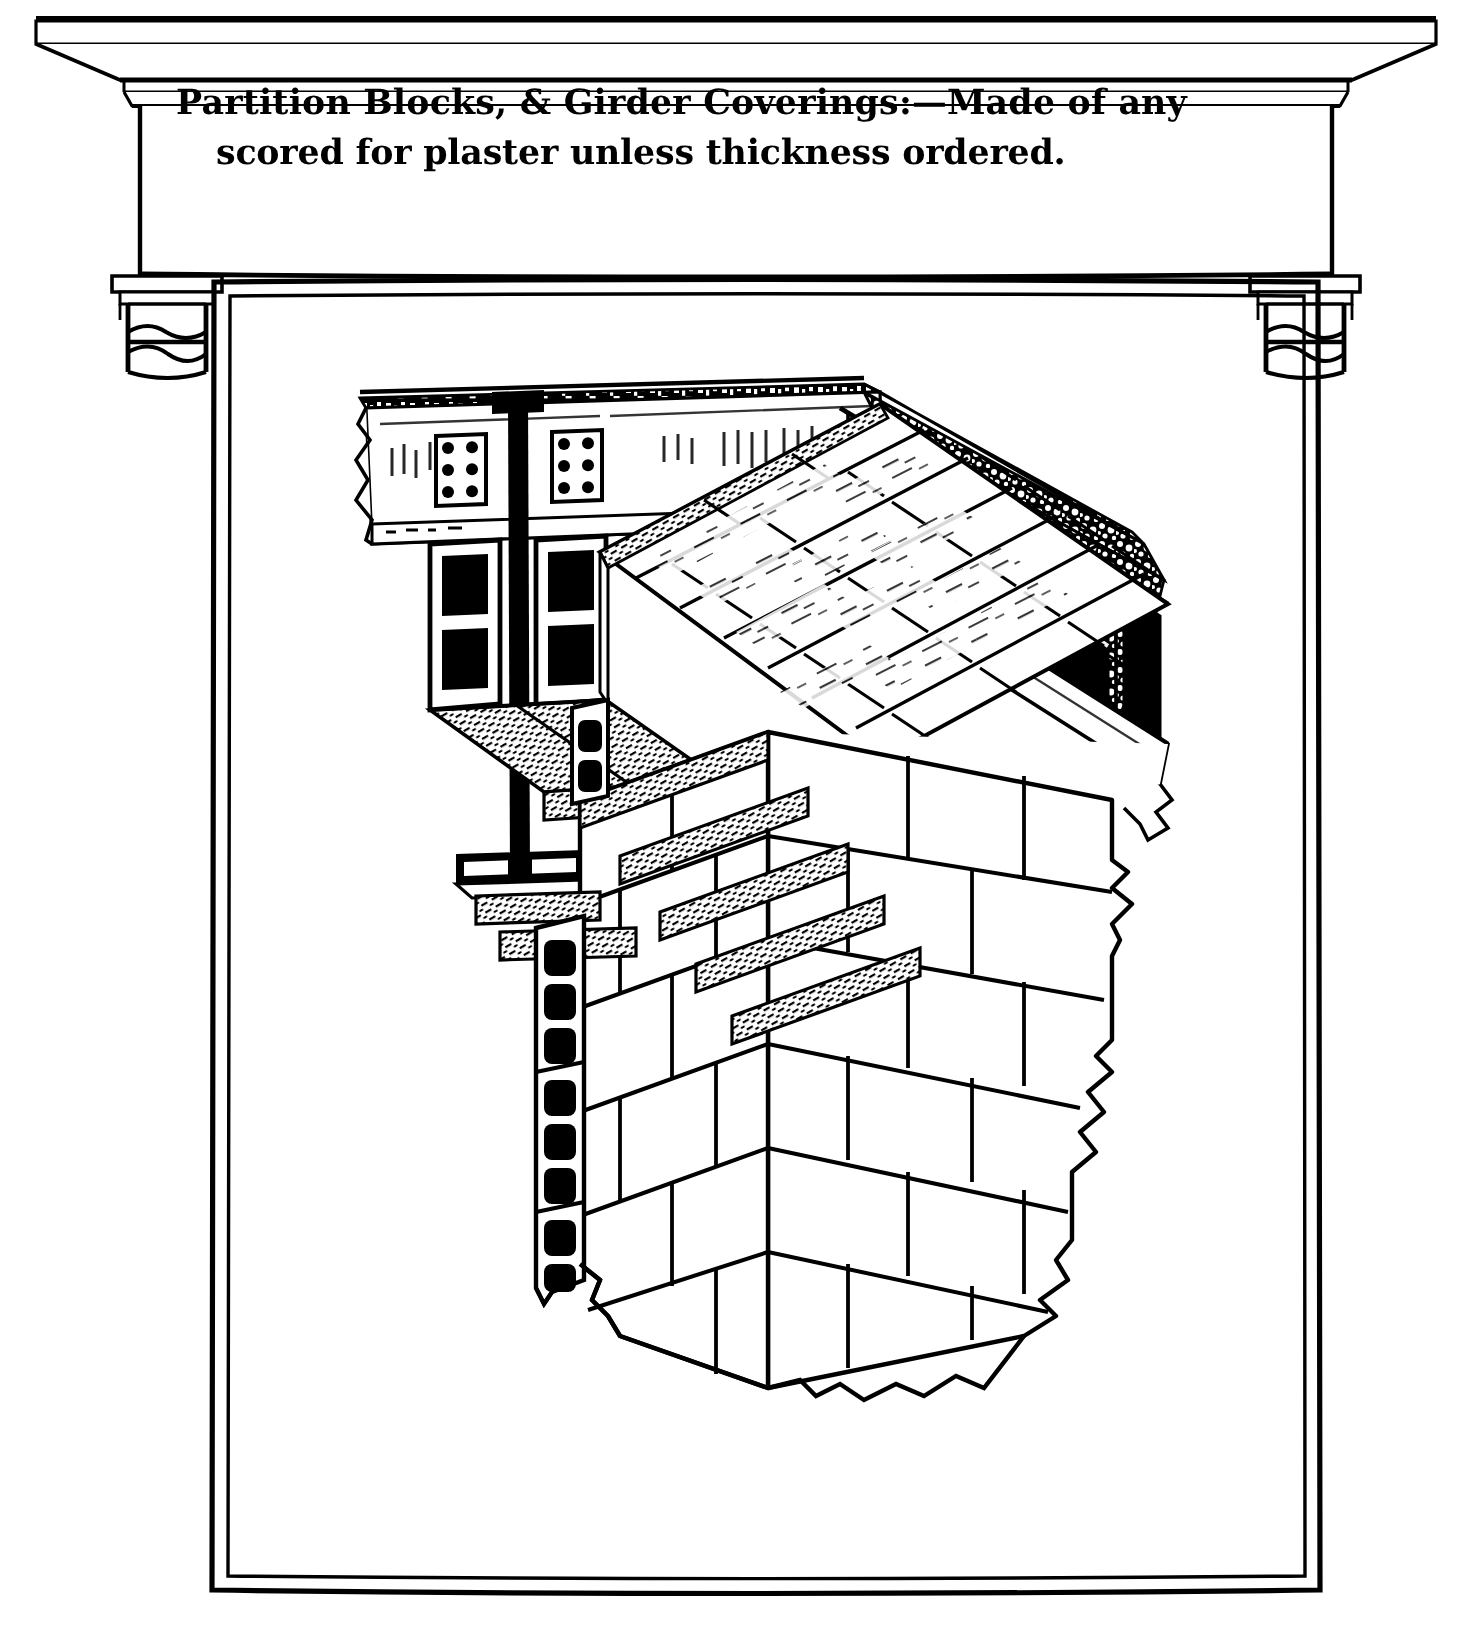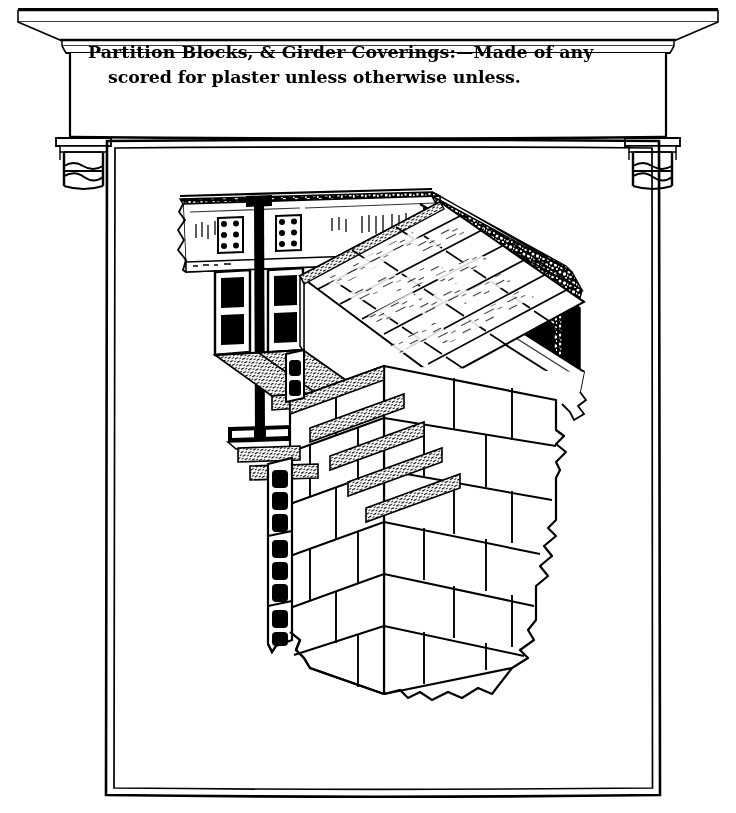--- a/index.html
+++ b/index.html
@@ -419,17 +419,17 @@
         <path d="M384,694 L400,690 L408,698 L420,692 L432,700 L448,692 L462,698 L478,688 L492,694 L512,668" fill="none" stroke="#000" stroke-width="2.2"></path>
         <path d="M268,644 L272,652 L276,646" fill="none" stroke="#000" stroke-width="2"></path>
       </g>
 
     </g>
   </svg>
 
   <div class="caption-layer">
     <div class="caption-block">
       <div class="caption-line l1">Partition Blocks, &amp; Girder Coverings:—Made of any</div>
-      <div class="caption-line l3">scored for plaster unless otherwise unless.</div>
+      <div class="caption-line l3">scored for plaster unless thickness ordered.</div>
     </div>
   </div>
 
 </div>
 
 </body></html>

